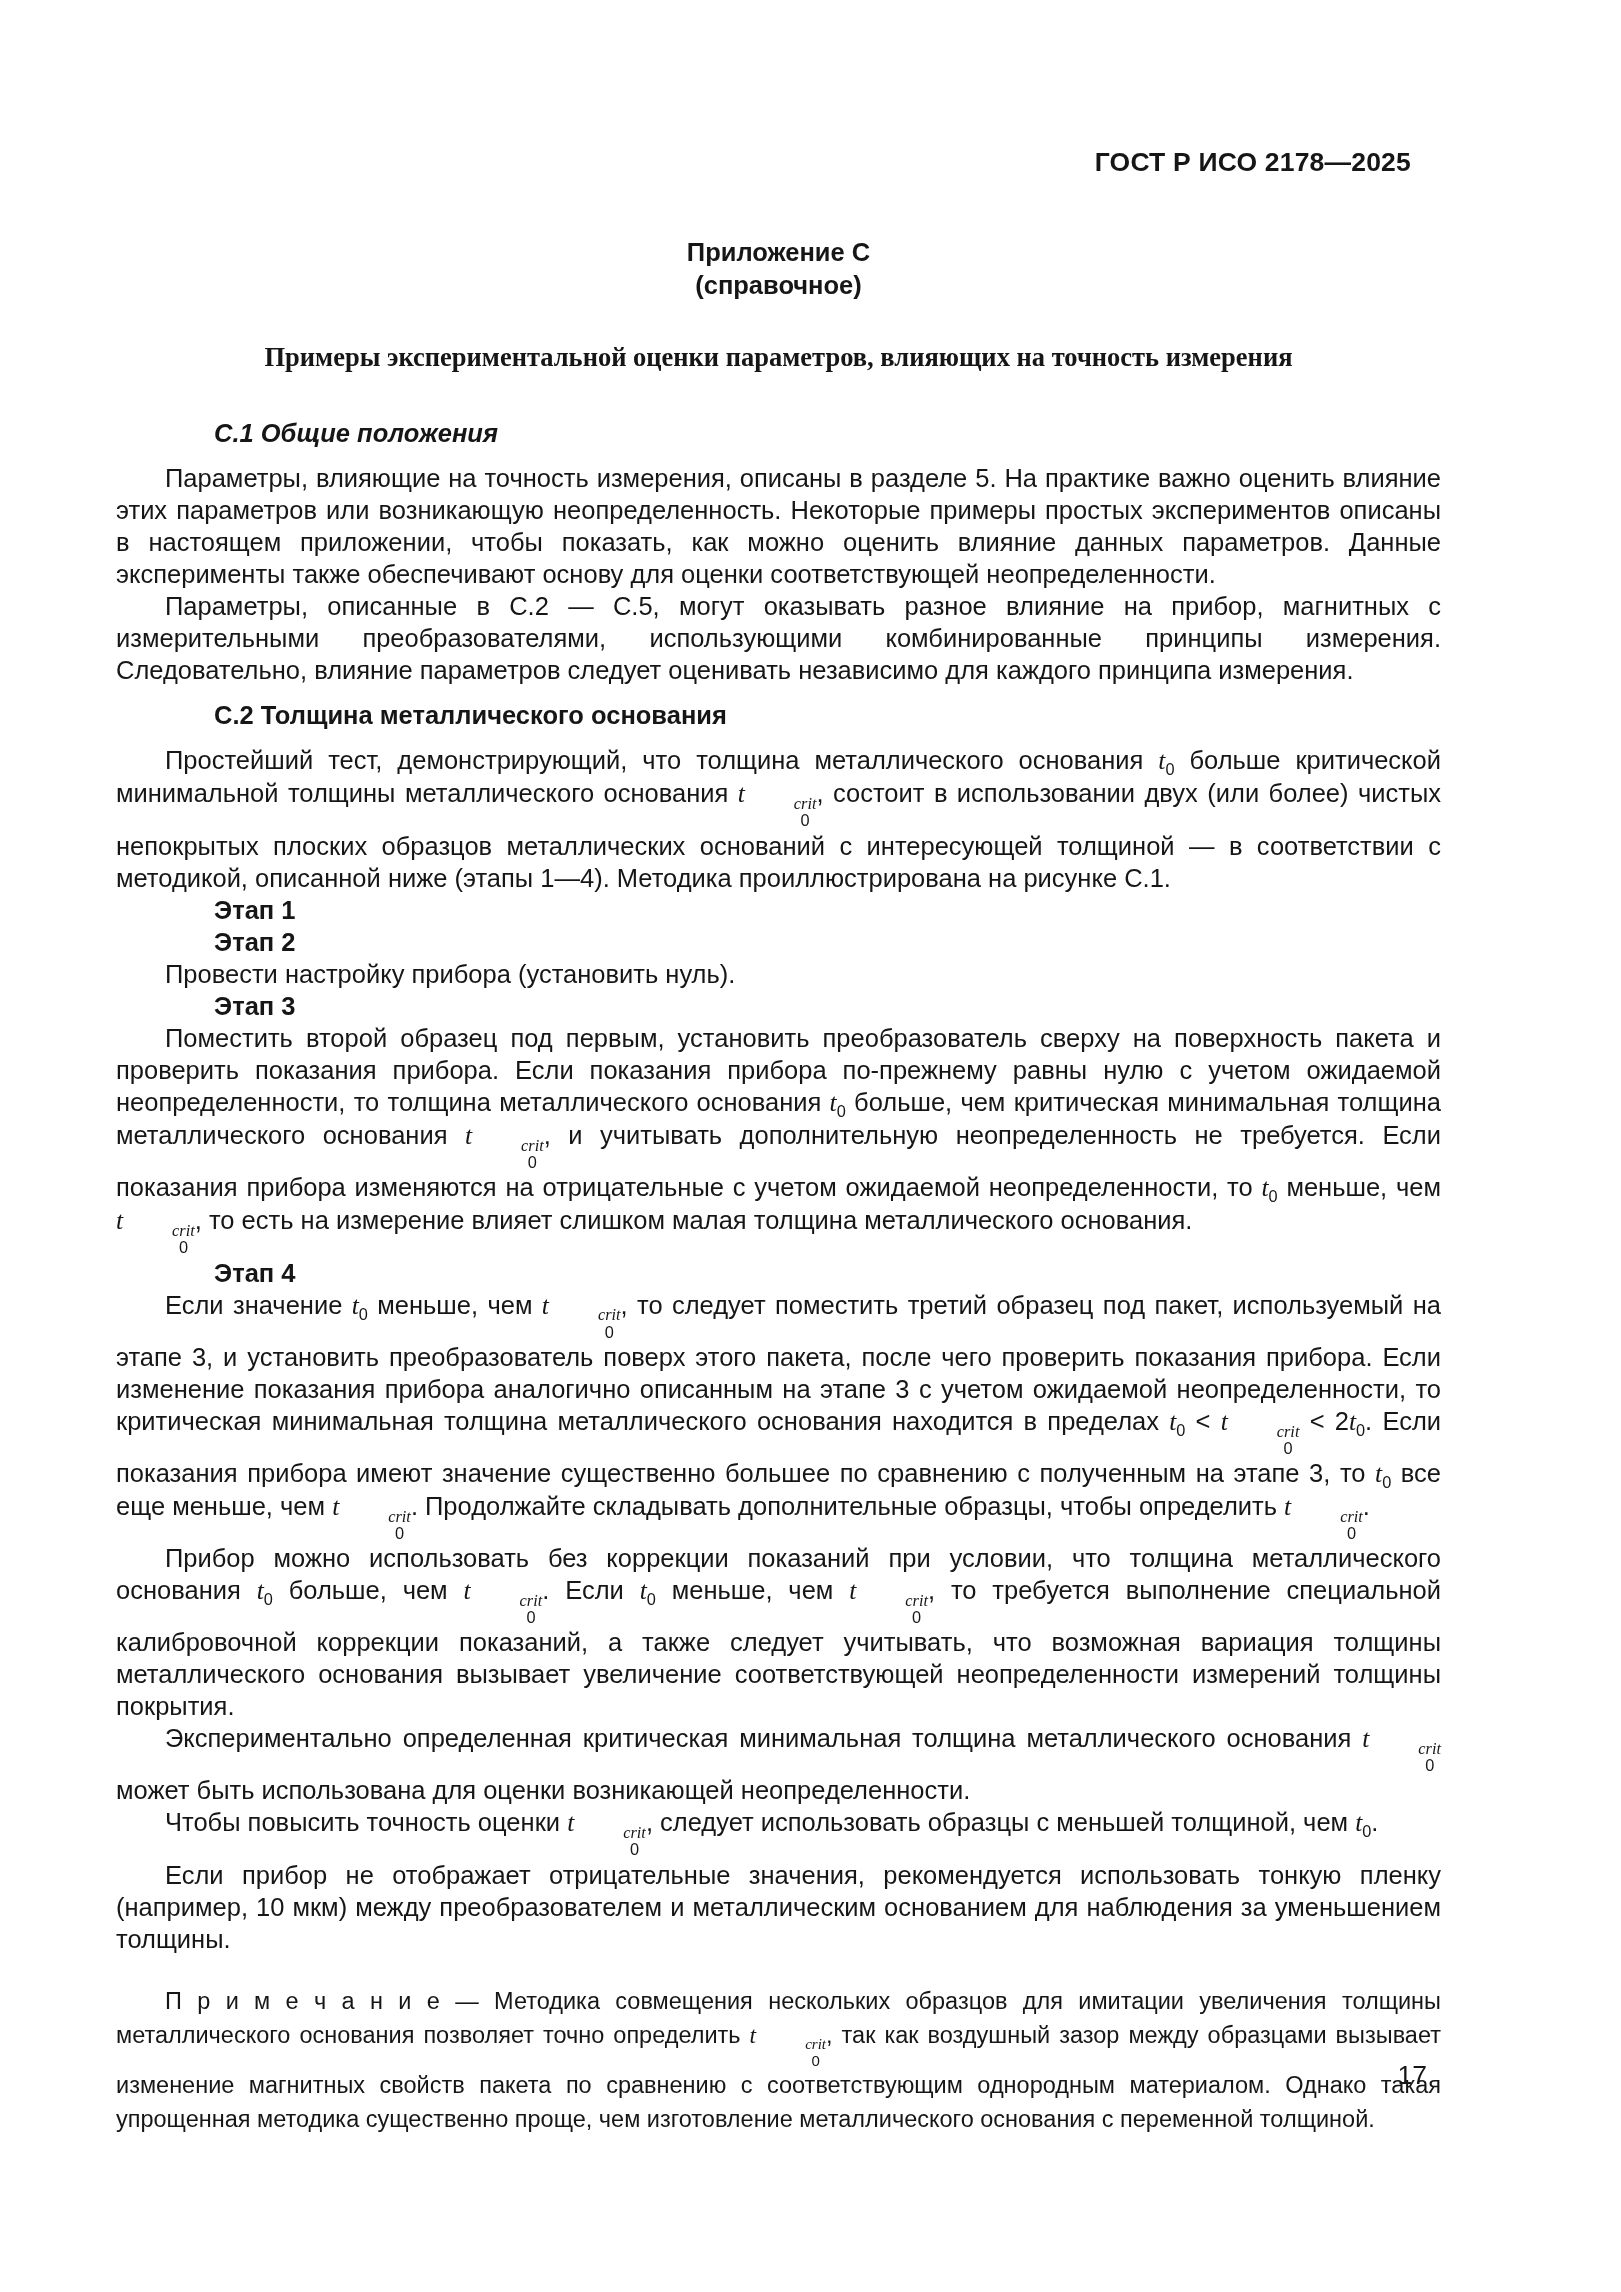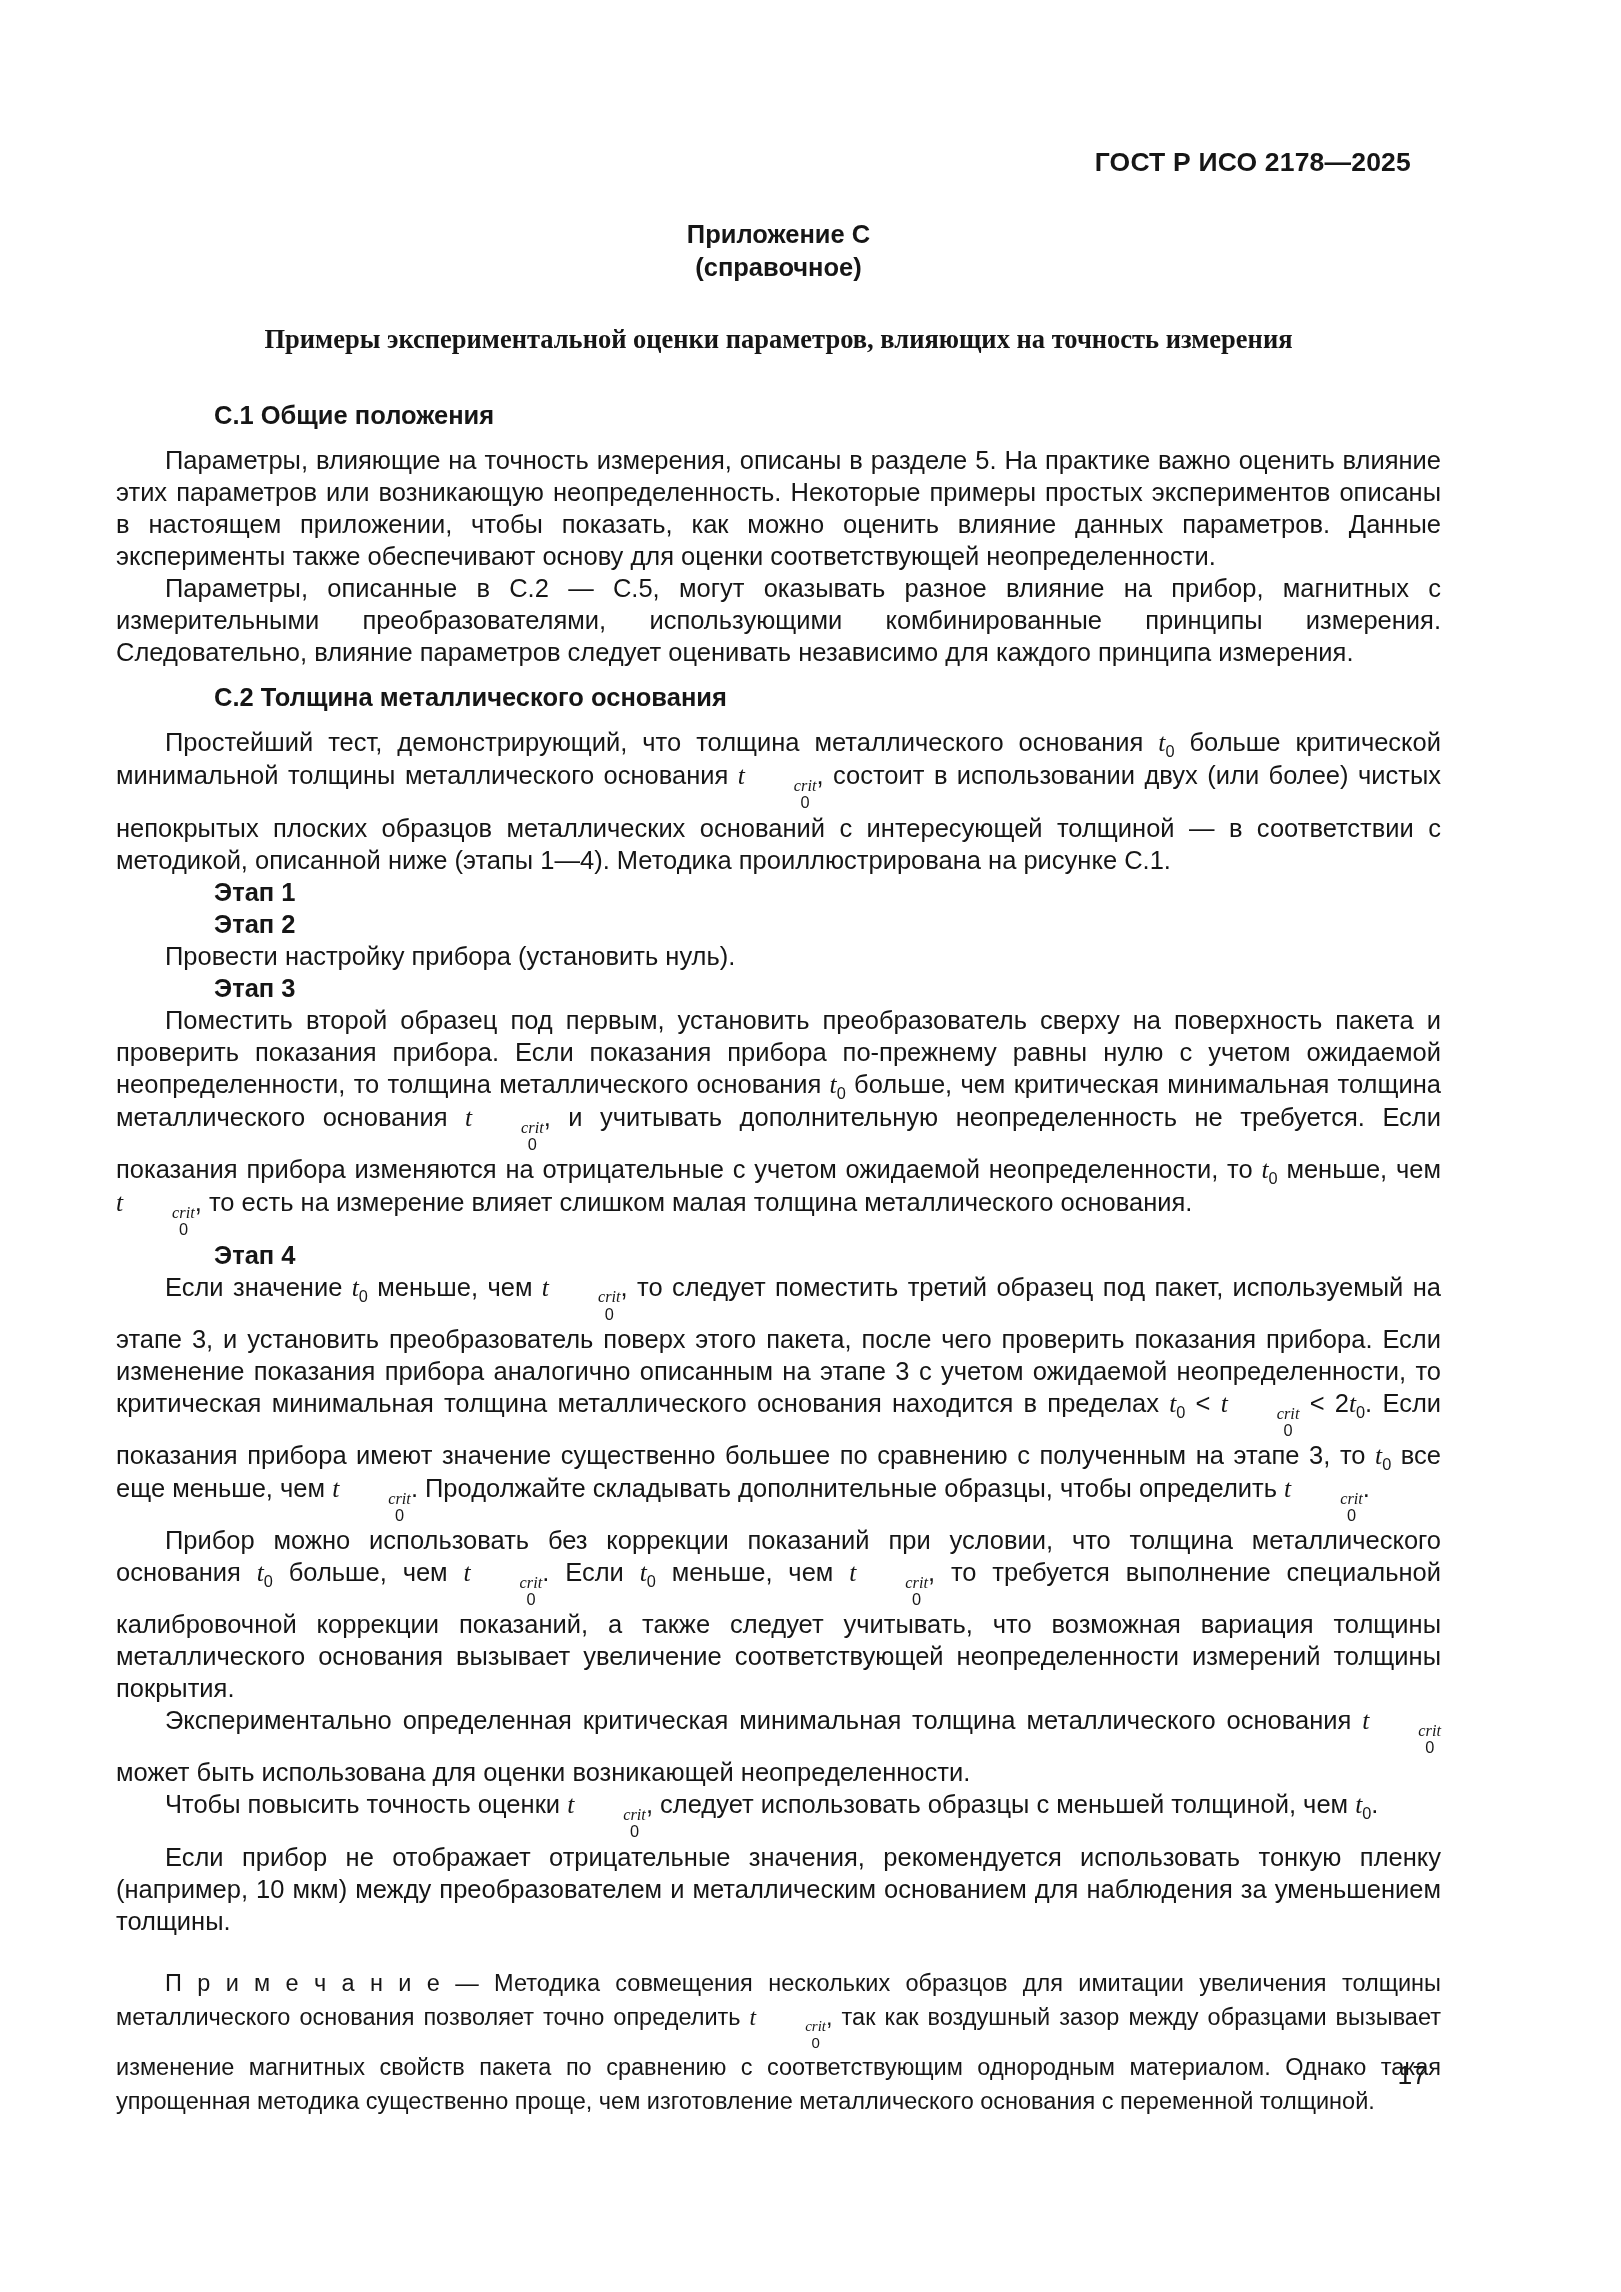--- a/index.html
+++ b/index.html
@@ -13,21 +13,21 @@
     overflow:hidden;
   }
   .doc-header{
     position:absolute;
     top:147px;right:210px;
     font-size:26.5px;font-weight:bold;
     letter-spacing:0.2px;
   }
   .flow{
     position:absolute;
-    left:116px;top:218px;
+    left:116px;top:236px;
     width:1325px;
   }
   .appendix-label,.appendix-type{
     text-align:center;
     font-weight:bold;
     font-size:25.5px;
     line-height:33px;
   }
   .doc-title{
     text-align:center;
@@ -45,21 +45,21 @@
     text-align:justify;
     text-indent:49px;
   }
   .h-section{
     font-weight:bold;
     font-size:25.5px;
     line-height:32px;
     padding-left:49px;
     margin:0;
   }
-  .h-section.first{margin:0 0 12.7px 0;}
+  .h-section.first{margin:0 0 12.7px 0;font-style:italic;}
   .h-section.later{margin:13.7px 0 12.7px 0;}
   .step{
     font-weight:bold;
     font-size:25.5px;
     line-height:32px;
     padding-left:49px;
     margin:0;
   }
   .note{
     margin-top:29px !important;

